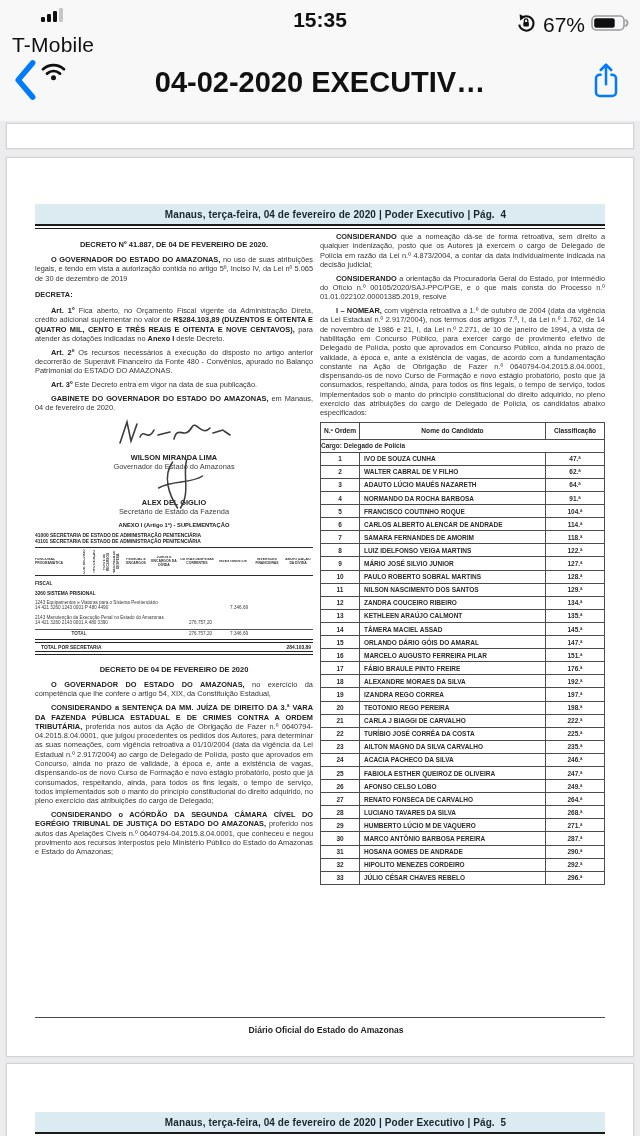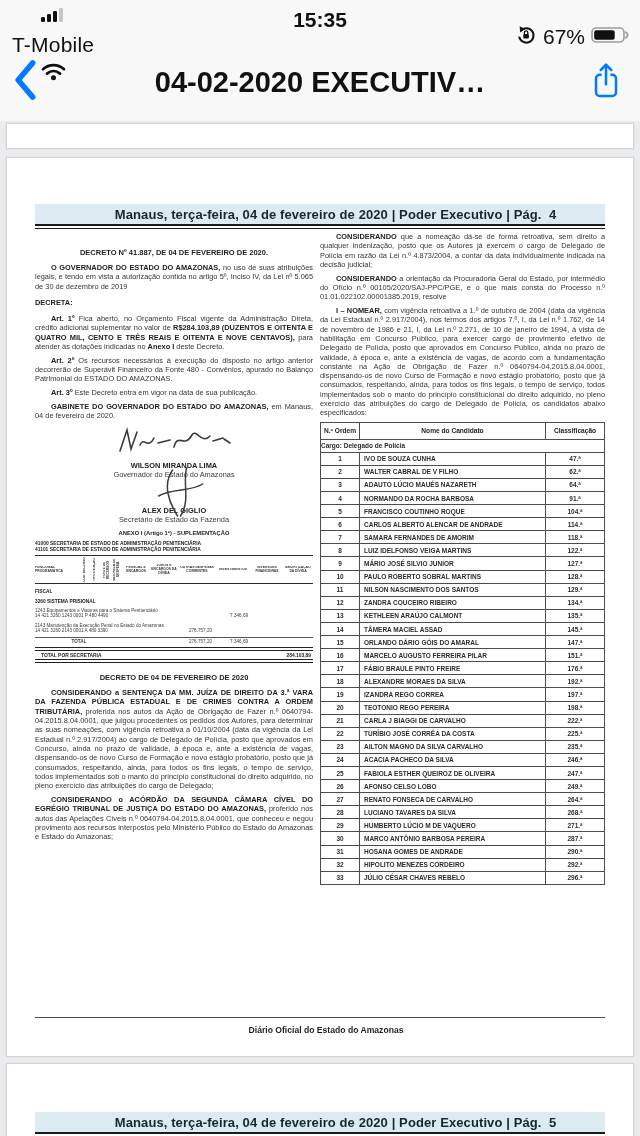--- a/index.html
+++ b/index.html
@@ -8,43 +8,43 @@
     background:#ebecee;
     font-family:"Liberation Sans","DejaVu Sans",sans-serif;
     -webkit-font-smoothing:antialiased;
   }
   
   .topbars{position:absolute;top:0;left:0;width:640px;height:121px;background:#f8f8f8;z-index:5;}
   .statusbar{position:absolute;top:0;left:0;right:0;height:44px;}
   .sb-left{position:absolute;left:12px;top:7px;display:flex;align-items:center;gap:6px;flex-direction:column;}
   .sb-carrier{font-size:21px;font-weight:500;color:#101010;letter-spacing:.2px;}
   .sb-time{position:absolute;left:50%;top:8px;transform:translateX(-50%);font-size:21px;font-weight:600;color:#101010;}
-  .sb-right{position:absolute;right:10px;top:24px;display:flex;align-items:center;gap:6px;}
+  .sb-right{position:absolute;right:10px;top:12px;display:flex;align-items:center;gap:6px;}
   .sb-batt-label{font-size:21px;font-weight:500;color:#101010;}
   .navbar{position:absolute;top:44px;left:0;right:0;height:77px;}
   .nav-back{position:absolute;left:8px;top:14px;width:34px;height:46px;display:flex;align-items:center;justify-content:center;cursor:pointer;background:none;border:none;padding:0;}
   .nav-title{position:absolute;left:60px;right:60px;top:22px;text-align:center;font-size:29px;font-weight:700;color:#111;white-space:nowrap;overflow:hidden;}
   .nav-share{position:absolute;right:12px;top:14px;width:44px;height:48px;display:flex;align-items:center;justify-content:center;cursor:pointer;background:none;border:none;padding:0;}
   
   .pdf-view{position:absolute;top:121px;left:0;width:640px;height:1015px;}
   .sheet{position:absolute;background:#fff;border:1px solid #d3d3d6;box-shadow:0 0 2px rgba(0,0,0,.08);}
   .sheet-remnant{top:2px;left:6px;width:626px;height:24px;}
   .sheet-p4{top:36px;left:6px;width:626px;height:898px;overflow:hidden;}
   .sheet-p5{top:942px;left:6px;width:626px;height:74px;overflow:hidden;}
   .strip{position:absolute;left:28px;width:570px;height:20px;background:#dcebf1;display:flex;align-items:center;justify-content:center;}
-  .strip span{font-size:13px;font-weight:700;color:#16272e;letter-spacing:.1px;white-space:pre;padding-left:31px;}
+  .strip span{font-size:10px;font-weight:700;color:#16272e;letter-spacing:.1px;white-space:pre;padding-left:31px;}
   .rule2{position:absolute;left:28px;width:570px;height:2px;border-top:2.4px solid #1b1b1b;border-bottom:1px solid #1b1b1b;}
   
   .cols{position:absolute;top:74px;left:28px;width:570px;height:782px;display:flex;gap:7px;color:#343434;}
   .colL{width:278px;}
   .colR{width:285px;}
   .doc p{margin:0 0 4.5px;font-size:7.4px;line-height:9.3px;text-align:justify;text-indent:16px;}
   .b{font-weight:700;color:#222;}
   .tcenter{text-align:right;text-indent:0 !important;}
-  .doc-title{font-size:7.5px;font-weight:700;color:#222;text-align:center;margin:16px 0 6px;}
+  .doc-title{font-size:7.5px;font-weight:700;color:#222;text-align:center;margin:8px 0 6px;}
   .ementa{margin-left:110px !important;text-indent:0 !important;}
   .sigblock{text-align:center;margin:2px 0 3px;}
   .signame{font-size:7.4px;font-weight:700;color:#222;line-height:9px;}
   .sigrole{font-size:7.4px;color:#3a3a3a;line-height:9px;}
   .sig2block{position:relative;padding-top:24px;margin-top:0;}
   .sig2svg{position:absolute;top:-16px;left:50%;transform:translateX(-46%);}
   
   .anexo{margin-top:6px;color:#3a3a3a;}
   .anexo-title{font-size:5.8px;font-weight:700;color:#222;text-align:center;margin:4px 0 5px;}
   .anexo-org{font-size:4.9px;font-weight:700;color:#222;line-height:6px;}
@@ -229,20 +229,21 @@
           </div>
           <div class="adouble"></div>
           <div class="asec-total">
             <span>TOTAL POR SECRETARIA</span>
             <span>284.103,89</span>
           </div>
           <div class="adouble2"></div>
         </div>
 
         <div class="doc-title" style="margin:10px 0 6px;">DECRETO DE 04 DE FEVEREIRO DE 2020</div>
+        <p><span class="b">O GOVERNADOR DO ESTADO DO AMAZONAS,</span><span> no exercício da competência que lhe confere o artigo 54, XIX, da Constituição Estadual,</span></p>
         <p><span class="b">CONSIDERANDO a SENTENÇA DA MM. JUÍZA DE DIREITO DA 3.ª VARA DA FAZENDA PÚBLICA ESTADUAL E DE CRIMES CONTRA A ORDEM TRIBUTÁRIA,</span><span> proferida nos autos da Ação de Obrigação de Fazer n.º 0640794-04.2015.8.04.0001, que julgou procedentes os pedidos dos Autores, para determinar as suas nomeações, com vigência retroativa a 01/10/2004 (data da vigência da Lei Estadual n.º 2.917/2004) ao cargo de Delegado de Polícia, posto que aprovados em Concurso, ainda no prazo de validade, à época e, ante a existência de vagas, dispensando-os de novo Curso de Formação e novo estágio probatório, posto que já consumados, respeitando, ainda, para todos os fins legais, o tempo de serviço, todos implementados sob o manto do princípio constitucional do direito adquirido, no pleno exercício das atribuições do cargo de Delegado;</span></p>
         <p><span class="b">CONSIDERANDO o ACÓRDÃO DA SEGUNDA CÂMARA CÍVEL DO EGRÉGIO TRIBUNAL DE JUSTIÇA DO ESTADO DO AMAZONAS,</span><span> proferido nos autos das Apelações Cíveis n.º 0640794-04.2015.8.04.0001, que conheceu e negou provimento aos recursos interpostos pelo Ministério Público do Estado do Amazonas e Estado do Amazonas;</span></p>
       </div>
 
       <div class="colR">
         <p><span class="b">CONSIDERANDO</span><span> que a nomeação dá-se de forma retroativa, sem direito a qualquer indenização, posto que os Autores já exercem o cargo de Delegado de Polícia em razão da Lei n.º 4.873/2004, a contar da data individualmente indicada na decisão judicial;</span></p>
         <p><span class="b">CONSIDERANDO</span><span> a orientação da Procuradoria Geral do Estado, por intermédio do Ofício n.º 00105/2020/SAJ-PPC/PGE, e o que mais consta do Processo n.º 01.01.022102.00001385.2019, resolve</span></p>
         <p><span class="b">I – NOMEAR,</span><span> com vigência retroativa a 1.º de outubro de 2004 (data da vigência da Lei Estadual n.º 2.917/2004), nos termos dos artigos 7.º, I, da Lei n.º 1.762, de 14 de novembro de 1986 e 21, I, da Lei n.º 2.271, de 10 de janeiro de 1994, à vista de habilitação em Concurso Público, para exercer cargo de provimento efetivo de Delegado de Polícia, posto que aprovados em Concurso Público, ainda no prazo de validade, à época e, ante a existência de vagas, de acordo com a fundamentação constante na Ação de Obrigação de Fazer n.º 0640794-04.2015.8.04.0001, dispensando-os de novo Curso de Formação e novo estágio probatório, posto que já consumados, respeitando, ainda, para todos os fins legais, o tempo de serviço, todos implementados sob o manto do princípio constitucional do direito adquirido, no pleno exercício das atribuições do cargo de Delegado de Polícia, os candidatos abaixo especificados:</span></p>
 
         <table class="cand-table">

